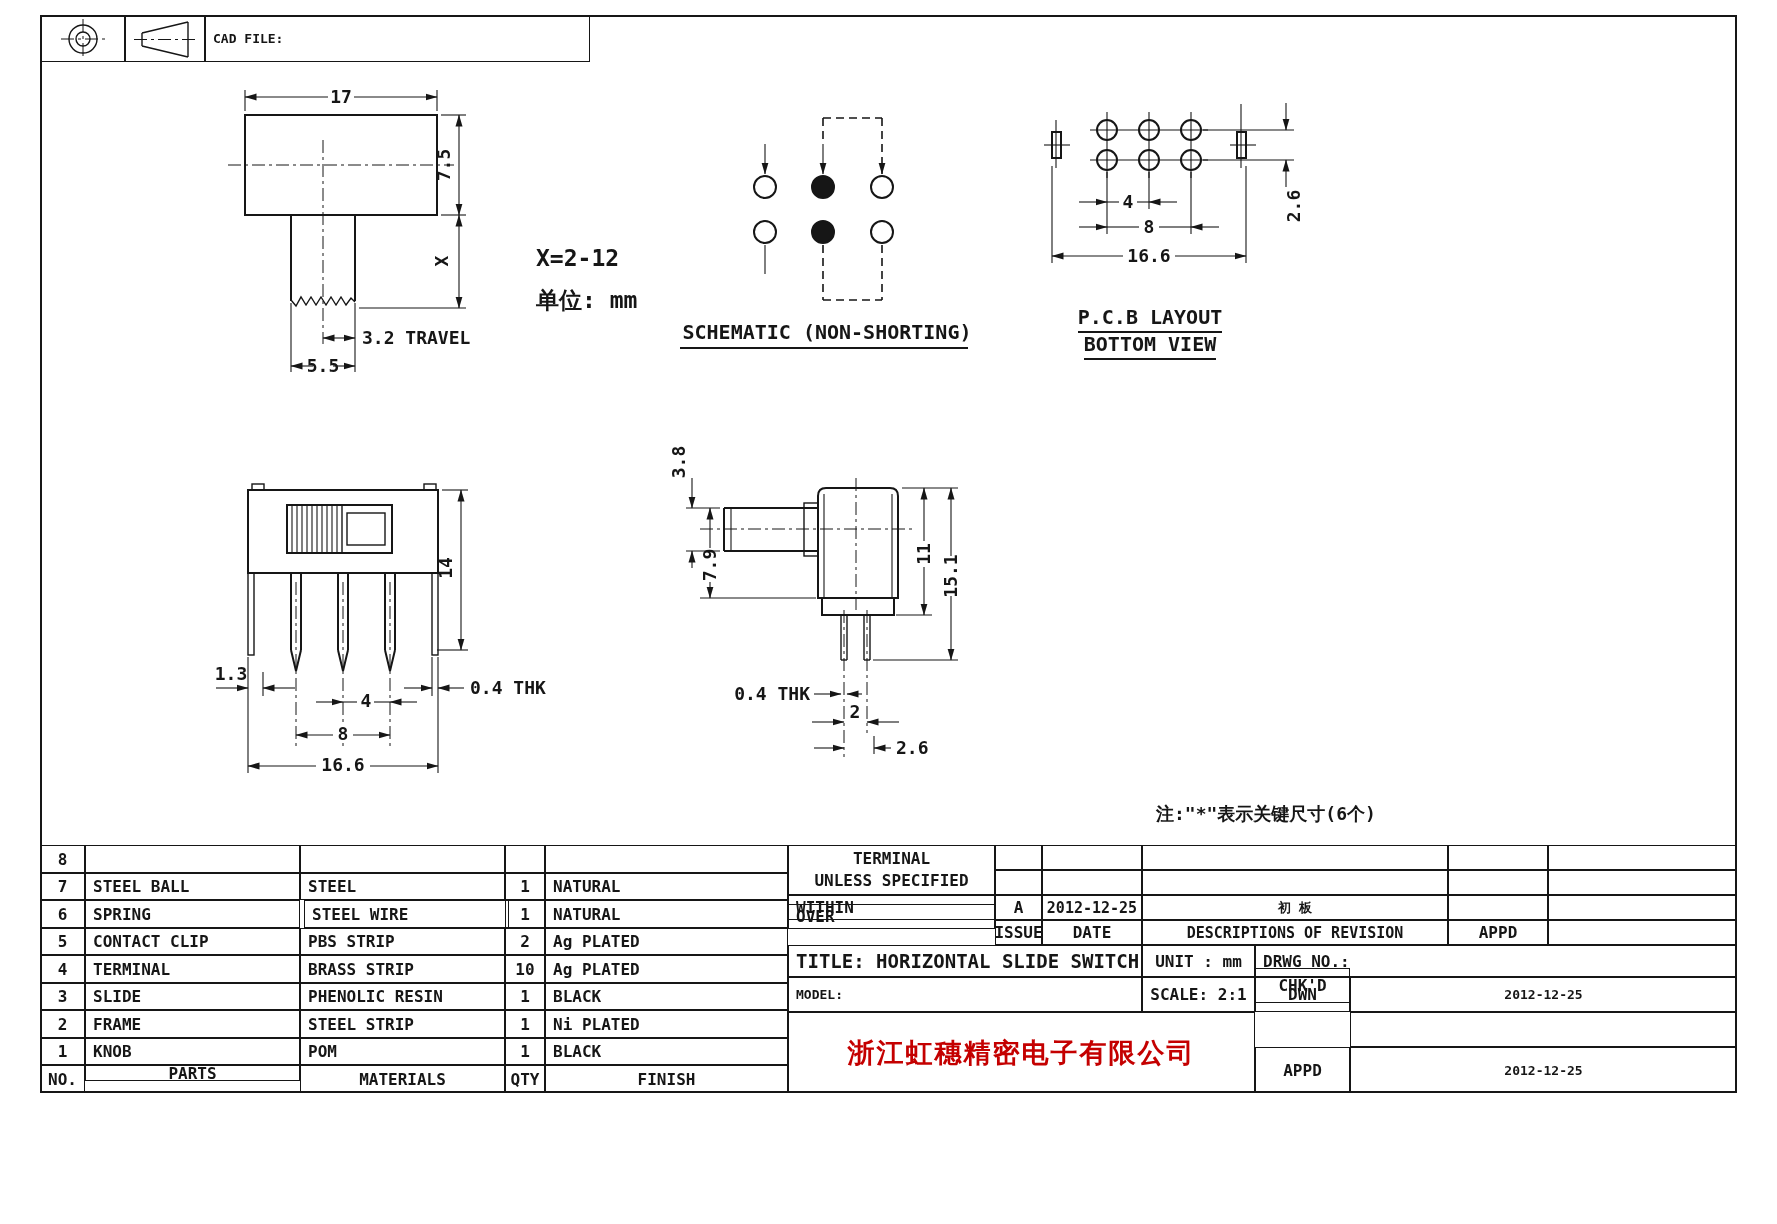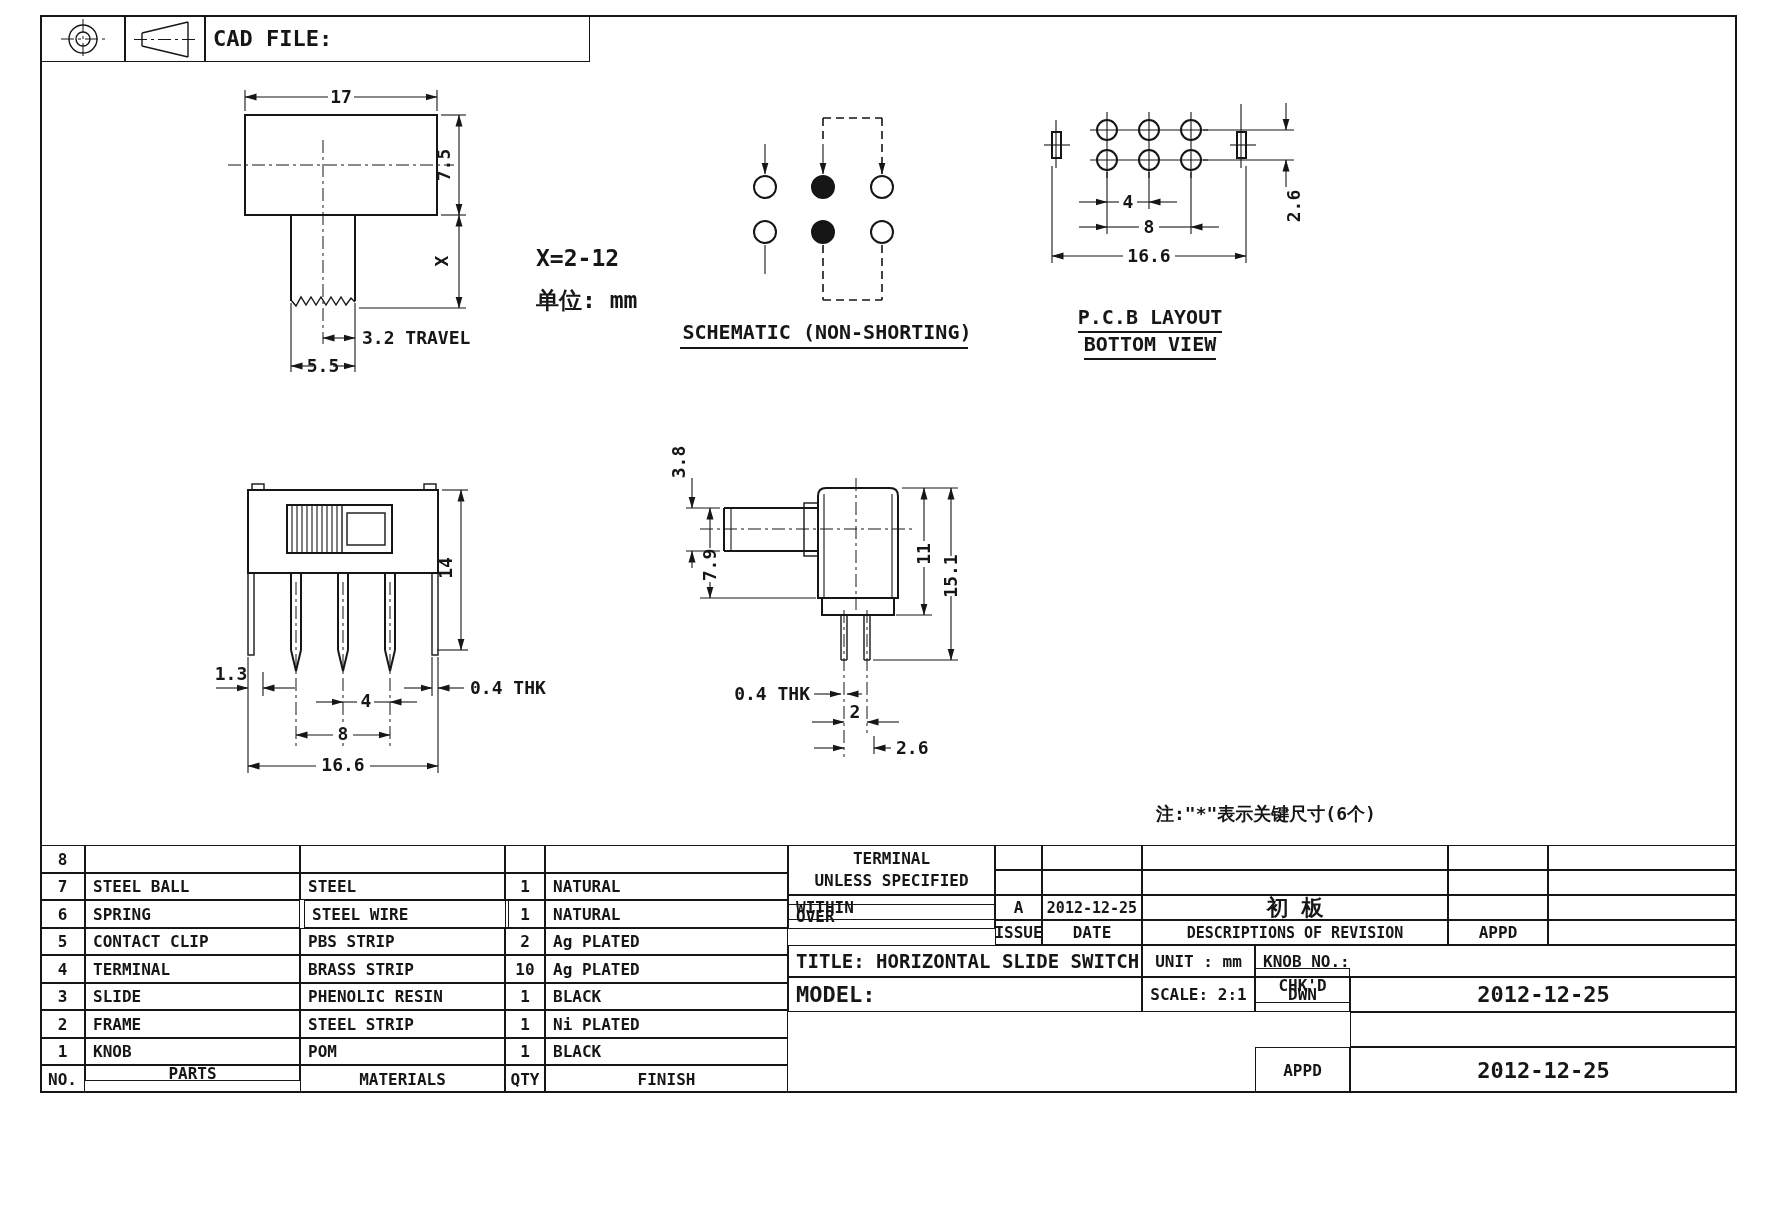--- a/index.html
+++ b/index.html
@@ -18,21 +18,21 @@
   .wbg{fill:#ffffff;stroke:none}
   .fil{fill:#161616;stroke:#161616;stroke-width:2}
   .mb{marker-start:url(#ar);marker-end:url(#ar)}
   .ms{marker-start:url(#ar)}
   .me{marker-end:url(#ar)}
   .cell{position:absolute;border:1px solid #161616;font-weight:bold;font-size:16px;
         display:flex;align-items:center;white-space:nowrap;overflow:hidden;background:transparent}
   .c-c{justify-content:center}
   .c-l{justify-content:flex-start;padding-left:7px}
   .fs15{font-size:15px}
-  .fs18{font-size:22px}
+  .fs18{font-size:13px}
   .title-cell{font-size:19px}
   .company{color:#c40000;font-size:27px;letter-spacing:2px}
   .tol2{display:flex;flex-direction:column;justify-content:center;align-items:center;line-height:22px}
 </style>
 </head>
 <body>
 
 <div class="sheet">
   <div class="frame"></div>
 
@@ -376,24 +376,25 @@
 
   <div class="cell c-l" style="left:788px;top:904px;width:207px;height:25px">OVER</div>
   <div class="cell c-c" style="left:995px;top:920px;width:47px;height:25px">ISSUE</div>
   <div class="cell c-c" style="left:1042px;top:920px;width:100px;height:25px">DATE</div>
   <div class="cell c-c fs15" style="left:1142px;top:920px;width:306px;height:25px">DESCRIPTIONS OF REVISION</div>
   <div class="cell c-c" style="left:1448px;top:920px;width:100px;height:25px">APPD</div>
   <div class="cell" style="left:1548px;top:920px;width:189px;height:25px"></div>
 
   <div class="cell c-l title-cell" style="left:788px;top:945px;width:354px;height:32px">TITLE: HORIZONTAL SLIDE SWITCH</div>
   <div class="cell c-c" style="left:1142px;top:945px;width:113px;height:32px">UNIT : mm</div>
-  <div class="cell c-l" style="left:1255px;top:945px;width:482px;height:32px">KNOB NO.:</div>
+  <div class="cell c-l" style="left:1255px;top:945px;width:482px;height:32px">DRWG NO.:</div>
 
   <div class="cell c-l fs18" style="left:788px;top:977px;width:354px;height:35px">MODEL:</div>
   <div class="cell c-c" style="left:1142px;top:977px;width:113px;height:35px">SCALE: 2:1</div>
   <div class="cell c-c" style="left:1255px;top:977px;width:95px;height:35px">DWN</div>
   <div class="cell c-c fs18" style="left:1350px;top:977px;width:387px;height:35px">2012-12-25</div>
 
+  <div class="cell c-c company" style="left:788px;top:1012px;width:467px;height:81px">浙江虹穗精密电子有限公司</div>
   <div class="cell c-c" style="left:1255px;top:968px;width:95px;height:35px">CHK'D</div>
   <div class="cell" style="left:1350px;top:1012px;width:387px;height:35px"></div>
   <div class="cell c-c" style="left:1255px;top:1047px;width:95px;height:46px">APPD</div>
   <div class="cell c-c fs18" style="left:1350px;top:1047px;width:387px;height:46px">2012-12-25</div>
 </div>
 
 </body></html>

